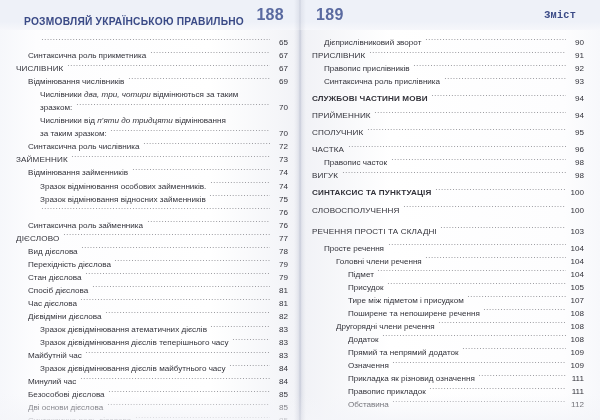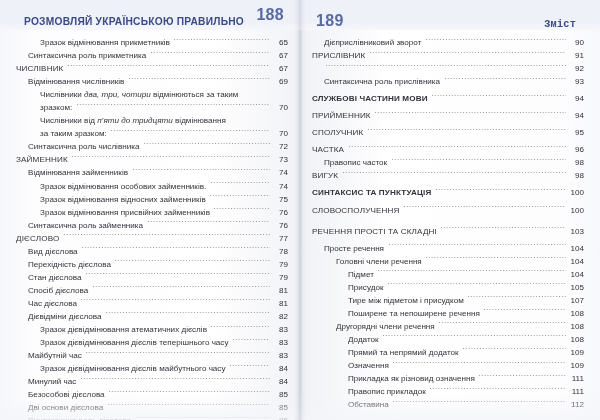--- a/index.html
+++ b/index.html
@@ -74,21 +74,20 @@
     display: flex;
     align-items: center;
   }
   .left .header-inner {
     padding: 0 16px 0 24px;
     justify-content: space-between;
   }
   .right .header-inner {
     padding: 0 24px 0 16px;
     justify-content: space-between;
-    align-items: flex-end;
   }
 
   .run-head {
     font-size: 10.2px;
     font-weight: bold;
     letter-spacing: 0.25px;
     color: #3a4a86;
     white-space: nowrap;
     margin-top: 12px;
   }
@@ -180,21 +179,20 @@
 <div class="spread">
 
   <div class="page left">
     <div class="header-band"></div>
     <div class="header-inner">
       <span class="run-head">РОЗМОВЛЯЙ УКРАЇНСЬКОЮ ПРАВИЛЬНО</span>
       <span class="folio">188</span>
     </div>
     <div class="toc" id="left-toc">
         <div class="entry lvl2">
-          <span class="title">Зразок відмінювання прикметників</span>
           <span class="leader"></span>
           <span class="pg">65</span>
         </div>
         <div class="entry lvl1">
           <span class="title">Синтаксична роль прикметника</span>
           <span class="leader"></span>
           <span class="pg">67</span>
         </div>
         <div class="entry lvl0">
           <span class="title caps">ЧИСЛІВНИК</span>
@@ -245,21 +243,20 @@
           <span class="title">Зразок відмінювання особових займенників.</span>
           <span class="leader"></span>
           <span class="pg">74</span>
         </div>
         <div class="entry lvl2">
           <span class="title">Зразок відмінювання відносних займенників</span>
           <span class="leader"></span>
           <span class="pg">75</span>
         </div>
         <div class="entry lvl2">
-          <span class="title">Зразок відмінювання присвійних займенників</span>
           <span class="leader"></span>
           <span class="pg">76</span>
         </div>
         <div class="entry lvl1">
           <span class="title">Синтаксична роль займенника</span>
           <span class="leader"></span>
           <span class="pg">76</span>
         </div>
         <div class="entry lvl0">
           <span class="title caps">ДІЄСЛОВО</span>
@@ -351,20 +348,21 @@
           <span class="title">Дієприслівниковий зворот</span>
           <span class="leader"></span>
           <span class="pg">90</span>
         </div>
         <div class="entry lvl0">
           <span class="title caps">ПРИСЛІВНИК</span>
           <span class="leader"></span>
           <span class="pg">91</span>
         </div>
         <div class="entry lvl1">
+          <span class="title">Правопис прислівників</span>
           <span class="leader"></span>
           <span class="pg">92</span>
         </div>
         <div class="entry lvl1">
           <span class="title">Синтаксична роль прислівника</span>
           <span class="leader"></span>
           <span class="pg">93</span>
         </div>
         <div class="spacer-s"></div>
         <div class="entry lvl0">

